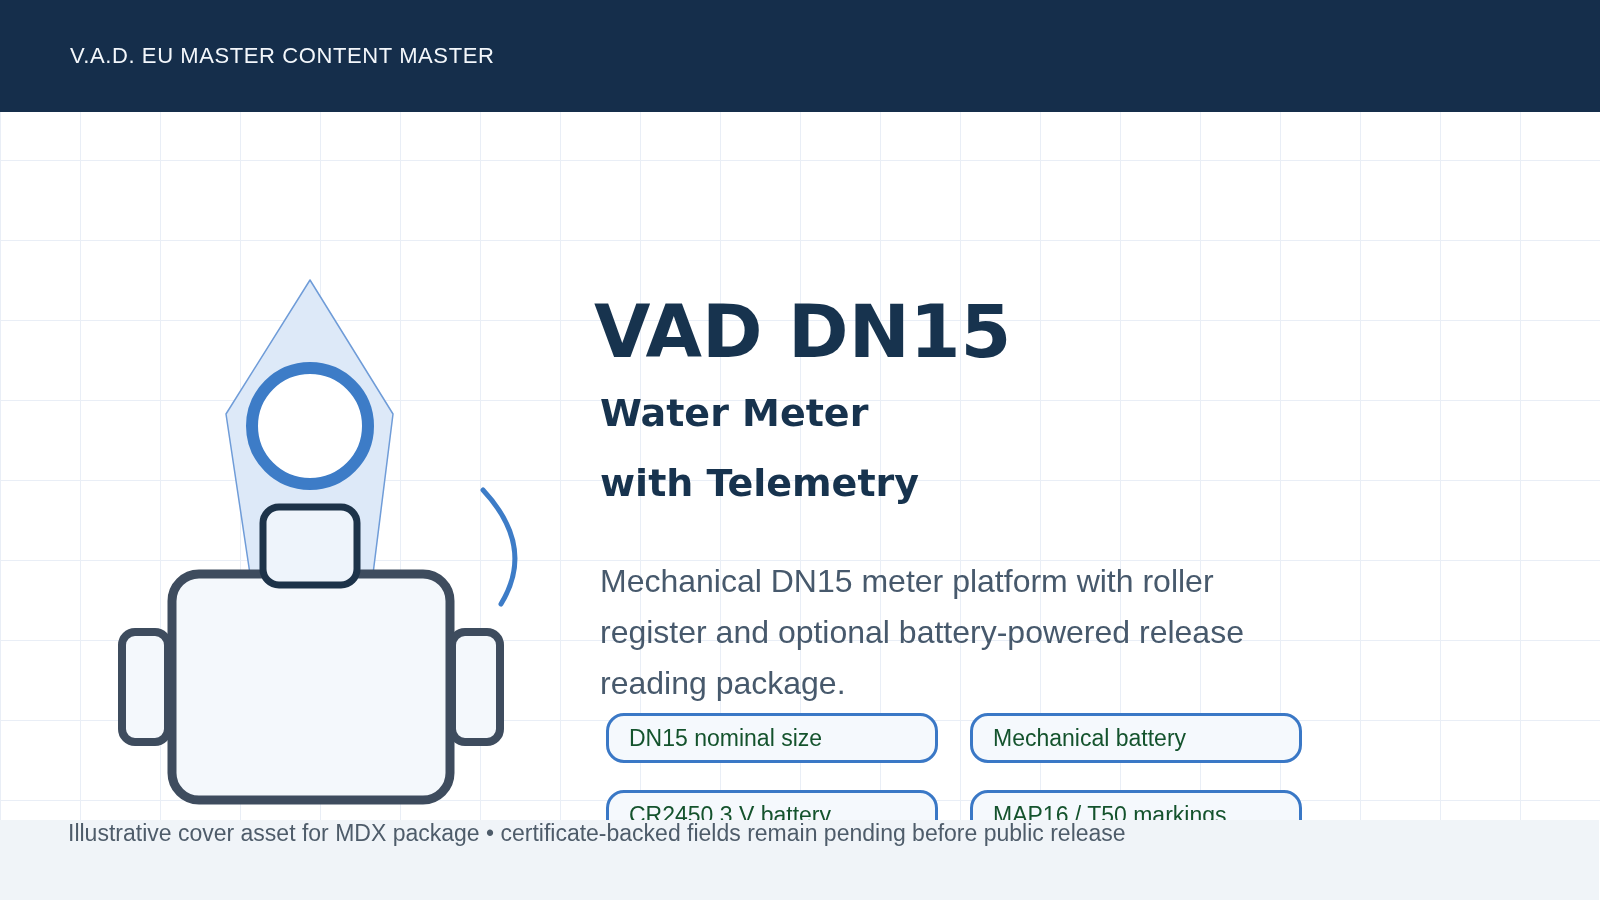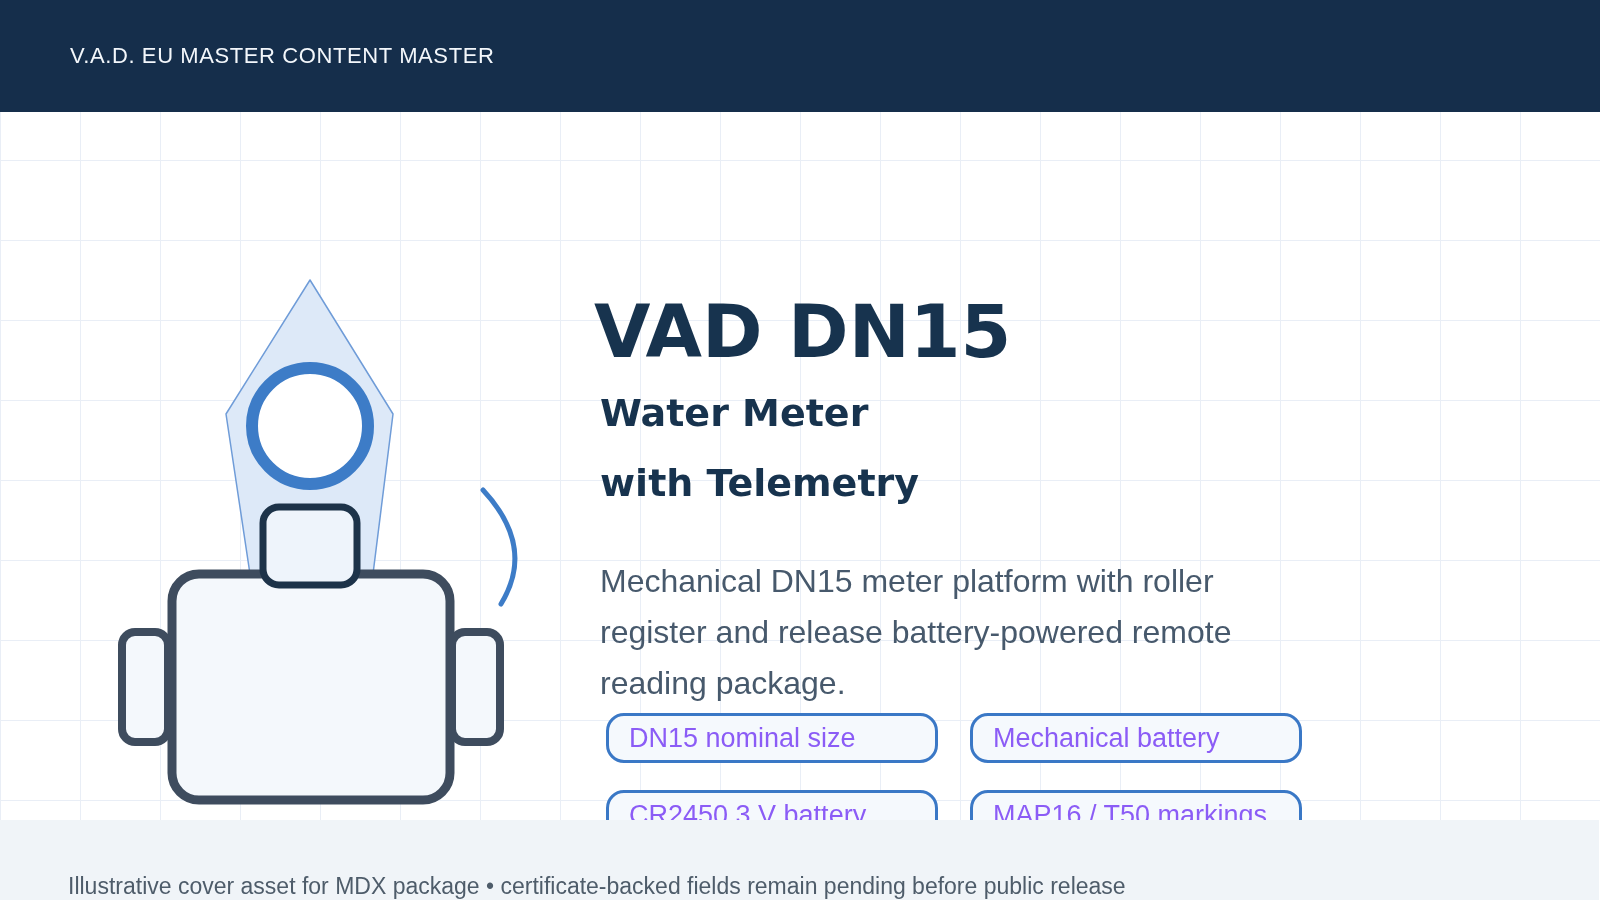--- a/index.html
+++ b/index.html
@@ -63,29 +63,29 @@
     grid-auto-rows: 50px;
     column-gap: 32px;
     row-gap: 27px;
   }
   .chip {
     border: 3px solid #3a78c6;
     border-radius: 18px;
     background: #f5f9fd;
     display: flex; align-items: center;
     padding-left: 20px;
-    font-size: 27px; color: #8b5cf6;
+    font-size: 23px; color: #14532d;
     white-space: nowrap;
   }
 
   
   .footer {
     position: absolute; left: 0; top: 820px; width: 1599px; height: 80px;
     background: #f0f4f8;
-    display: flex; align-items: flex-end;
+    display: flex; align-items: flex-start;
   }
   .footer-note {
     margin-left: 68px;
     font-size: 23px; color: #4e5c6a;
   }
 </style>
 </head>
 <body>
 
 <div class="header">
@@ -112,21 +112,21 @@
 
   <div class="title">VAD DN15</div>
 
   <div class="subtitle">
     <div>Water Meter</div>
     <div>with Telemetry</div>
   </div>
 
   <div class="description">
     <div>Mechanical DN15 meter platform with roller</div>
-    <div>register and release battery-powered remote</div>
+    <div>register and optional battery-powered release</div>
     <div>reading package.</div>
   </div>
 
   <div class="chips">
     <div class="chip">DN15 nominal size</div>
     <div class="chip">Mechanical battery</div>
     <div class="chip">CR2450 3 V battery</div>
     <div class="chip">MAP16 / T50 markings</div>
     <div class="chip">EU release-gated data set</div>
   </div>

